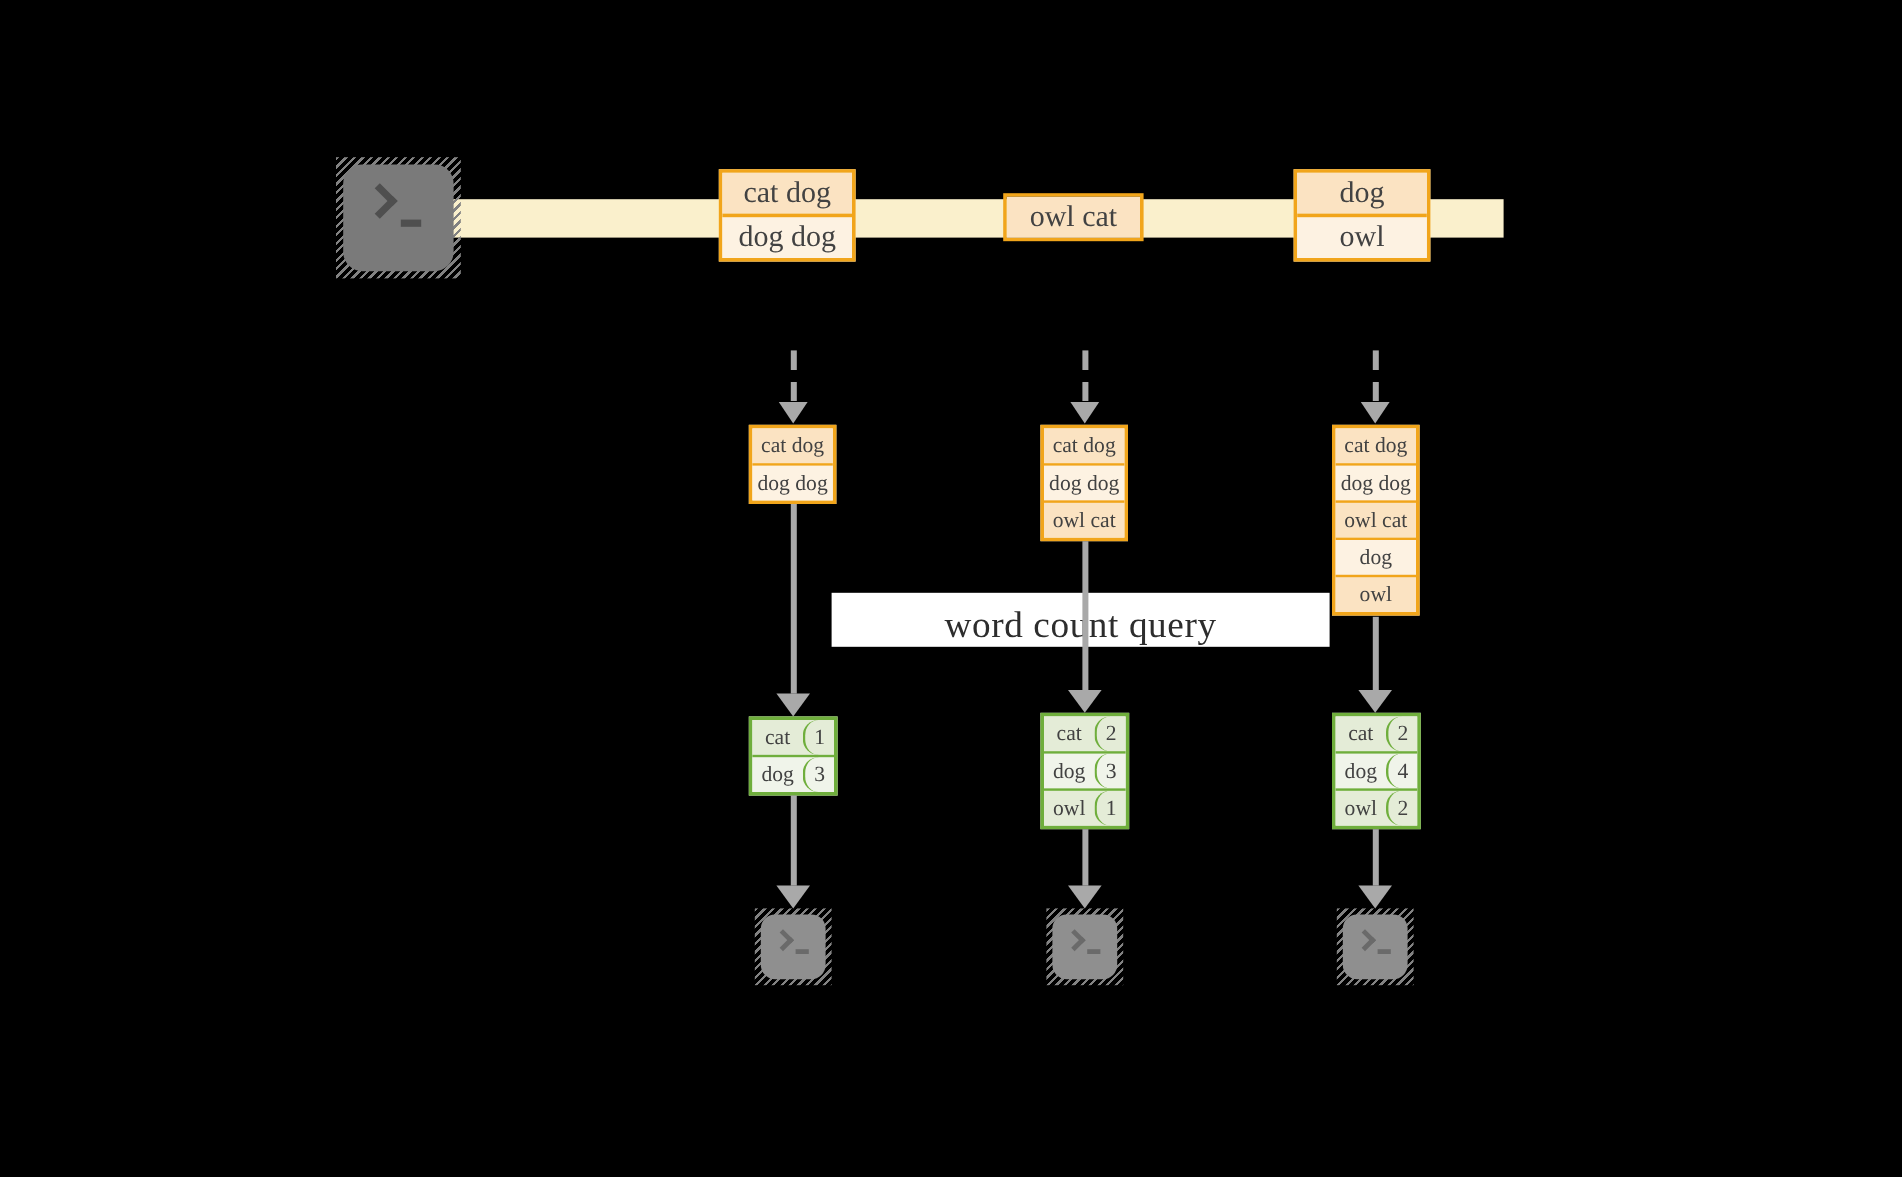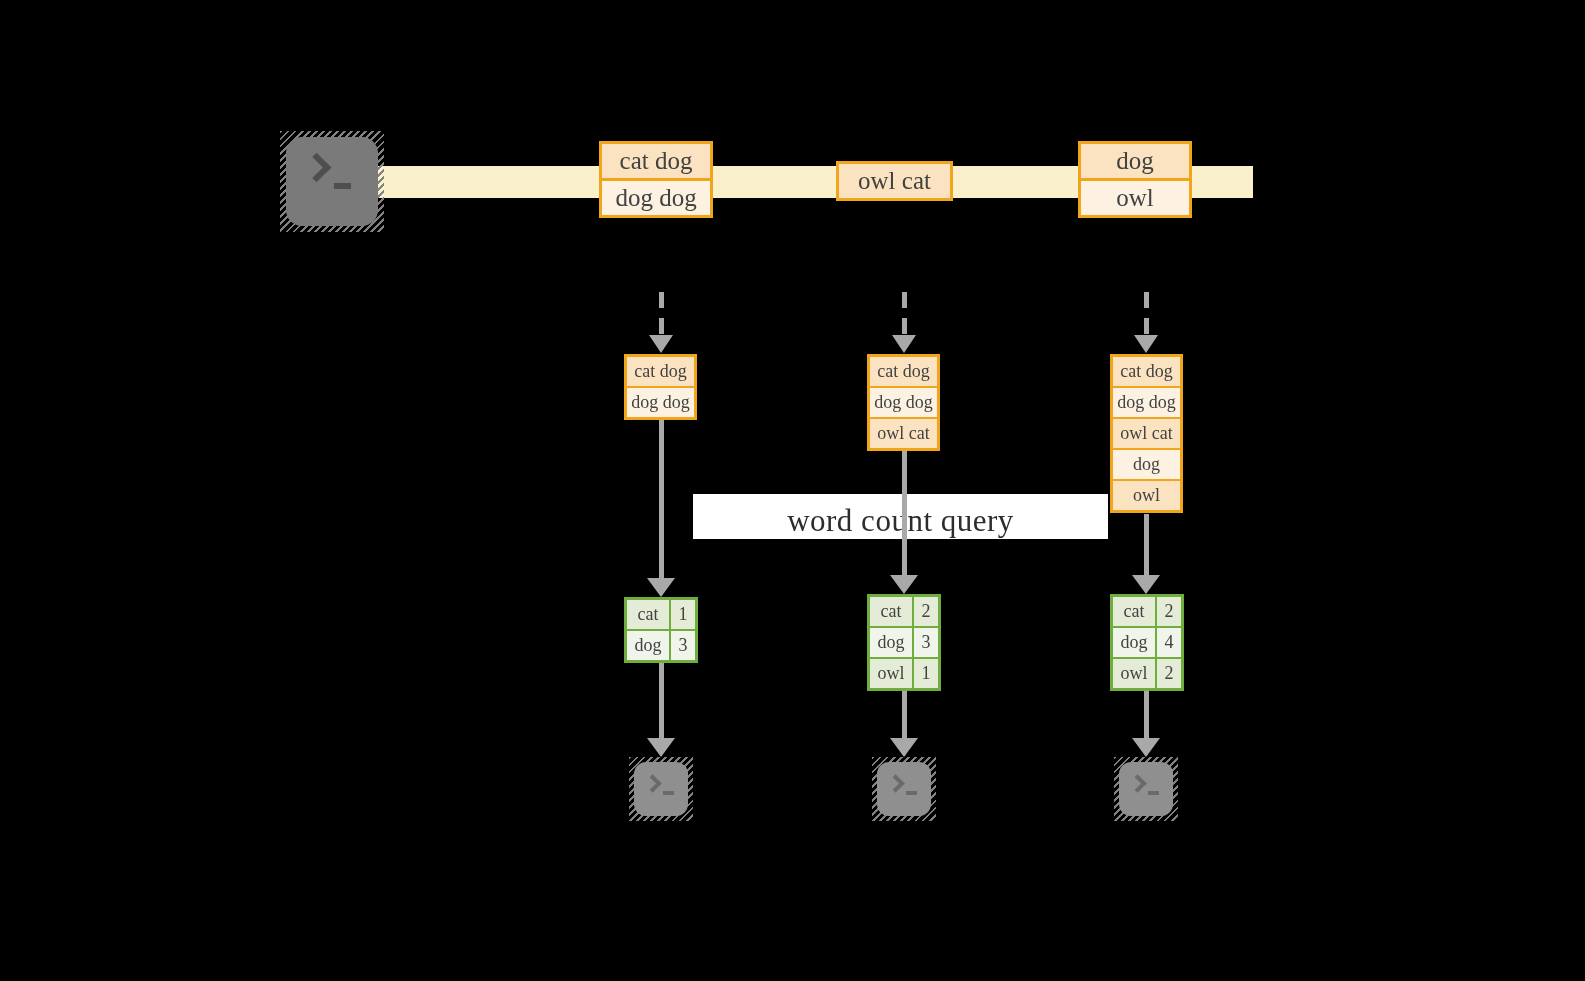--- a/index.html
+++ b/index.html
@@ -47,21 +47,21 @@
   .query-box{position:absolute;left:693px;top:462px;width:415px;height:45px;background:var(--labelbg);
              display:flex;align-items:flex-end;justify-content:center;z-index:2;}
   .query-box span{font-size:31px;color:#2d2d2d;letter-spacing:.5px;white-space:nowrap;}
   .over{z-index:3;}
 
   
   .gtable{position:absolute;border:3px solid var(--green);box-sizing:border-box;width:74px;background:var(--gcell2);}
   .trow{display:flex;height:29px;background:var(--gcell1);}
   .trow.lt{background:var(--gcell2);}
   .trow + .trow{border-top:2px solid var(--green);}
-  .tcell{display:flex;align-items:center;justify-content:center;font-size:18px;color:var(--ink);}
+  .tcell{display:flex;align-items:center;justify-content:center;font-size:18px;color:var(--ink);border-radius:14px;}
   .tcell.w{flex:0 0 42px;}
   .tcell.n{flex:1;border-left:2px solid var(--green);}
 </style>
 </head>
 <body>
 
 <div class="stage">
 
   <div class="band"></div>
   <div class="band-head"></div>

